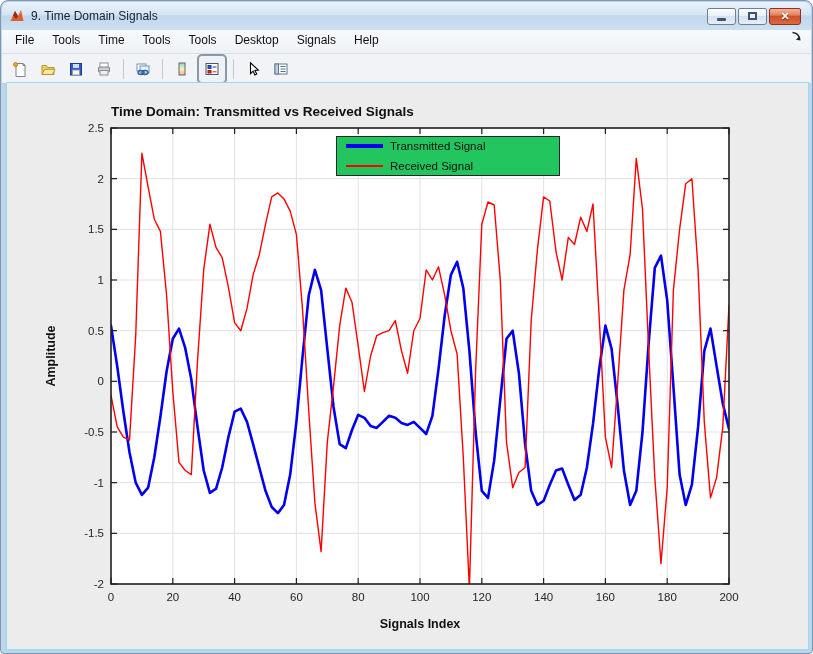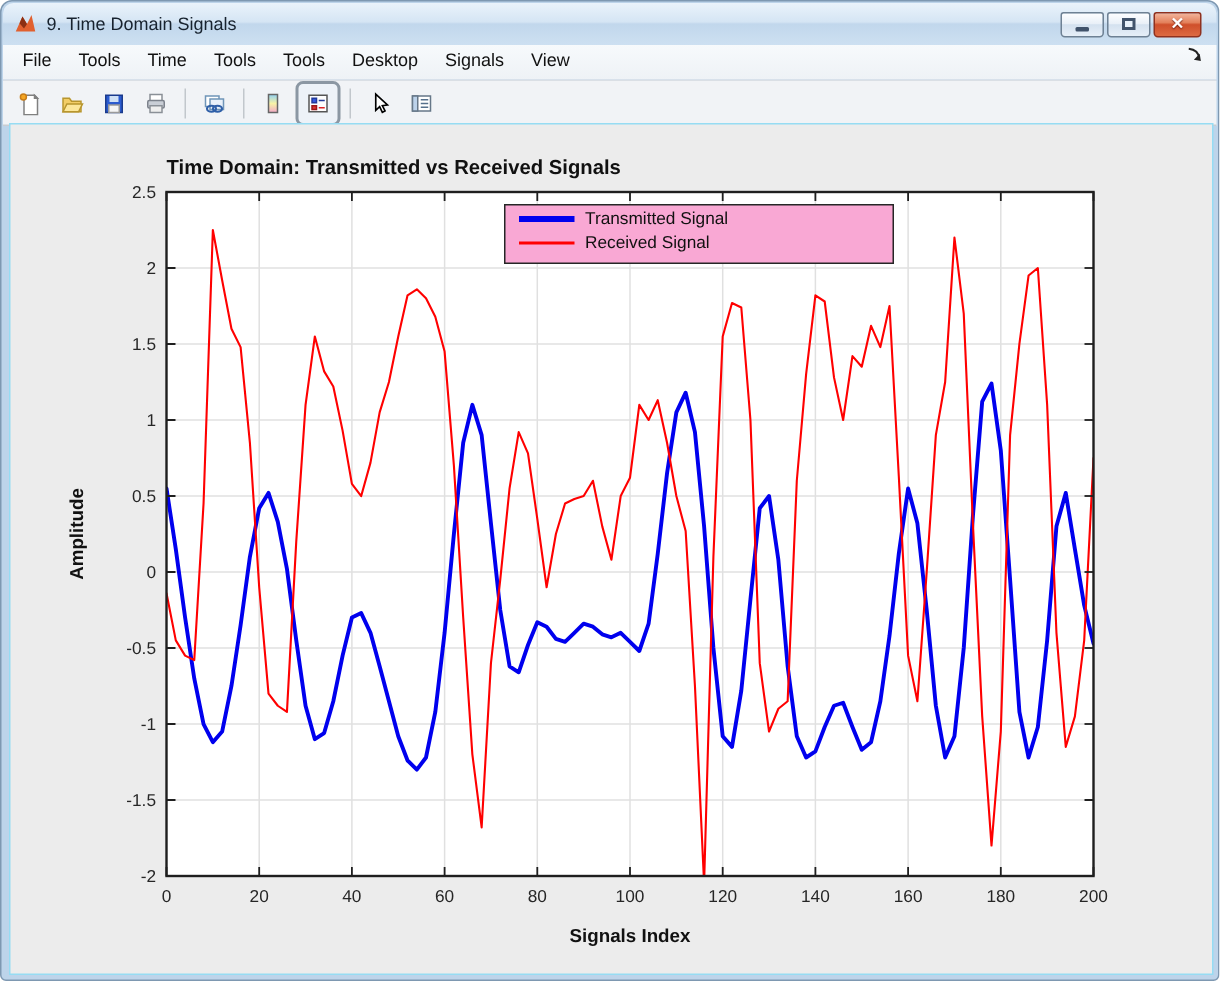--- a/index.html
+++ b/index.html
@@ -36,23 +36,23 @@
   .tool-sep{width:1px;height:20px;background:#c2c7cc;margin:0 4px;}
   
   .canvas{position:absolute;left:6px;top:82px;width:801px;height:566px;background:#ececec;
           box-shadow:0 0 0 1px #96dcf3;}
   .plot-title{position:absolute;left:104px;top:21px;width:618px;
               font-size:13.5px;font-weight:bold;color:#111;}
   .x-label{position:absolute;left:104px;top:534px;width:618px;text-align:center;
            font-size:12.5px;font-weight:bold;color:#111;}
   .y-label{position:absolute;left:44px;top:273px;transform:translate(-50%,-50%) rotate(-90deg);
            white-space:nowrap;font-size:12.5px;font-weight:bold;color:#111;}
-  .legend{position:absolute;left:329px;top:53px;width:260px;height:40px;box-sizing:border-box;
-          background:#f9a8d4;border:1.5px solid #262626;display:flex;flex-direction:column;
-          justify-content:flex-start;padding:1px 0;}
+  .legend{position:absolute;left:329px;top:53px;width:224px;height:40px;box-sizing:border-box;
+          background:#22c55e;border:1.5px solid #262626;display:flex;flex-direction:column;
+          justify-content:space-between;padding:1px 0;}
   .legend-row{display:flex;align-items:center;height:16px;}
   .legend-sample{width:37px;margin:0 7px 0 9px;}
   .legend-sample div{width:100%;}
   .legend-label{font-size:11.5px;color:#111;}
   svg text{font-family:"Liberation Sans", sans-serif;}
 </style>
 </head>
 <body>
 
 <div class="window">
@@ -80,21 +80,21 @@
 
   <div class="menubar" id="menubar">
 
     <div class="menu-item">File</div>
       <div class="menu-item">Tools</div>
       <div class="menu-item">Time</div>
       <div class="menu-item">Tools</div>
       <div class="menu-item">Tools</div>
       <div class="menu-item">Desktop</div>
       <div class="menu-item">Signals</div>
-      <div class="menu-item">View</div>
+      <div class="menu-item">Help</div>
       <span class="dock-arrow">
       <svg width="12" height="12" viewBox="0 0 12 12">
         <path d="M2.5 2.5 C7 3 9 5 9.3 8.6" fill="none" stroke="#222" stroke-width="1.3"></path>
         <path d="M10.6 10.6 L5.9 9.8 L9.8 5.9 Z" fill="#222"></path>
       </svg>
     </span>
   </div>
 
   <div class="toolbar" id="toolbar">
       <div class="tool-btn">

